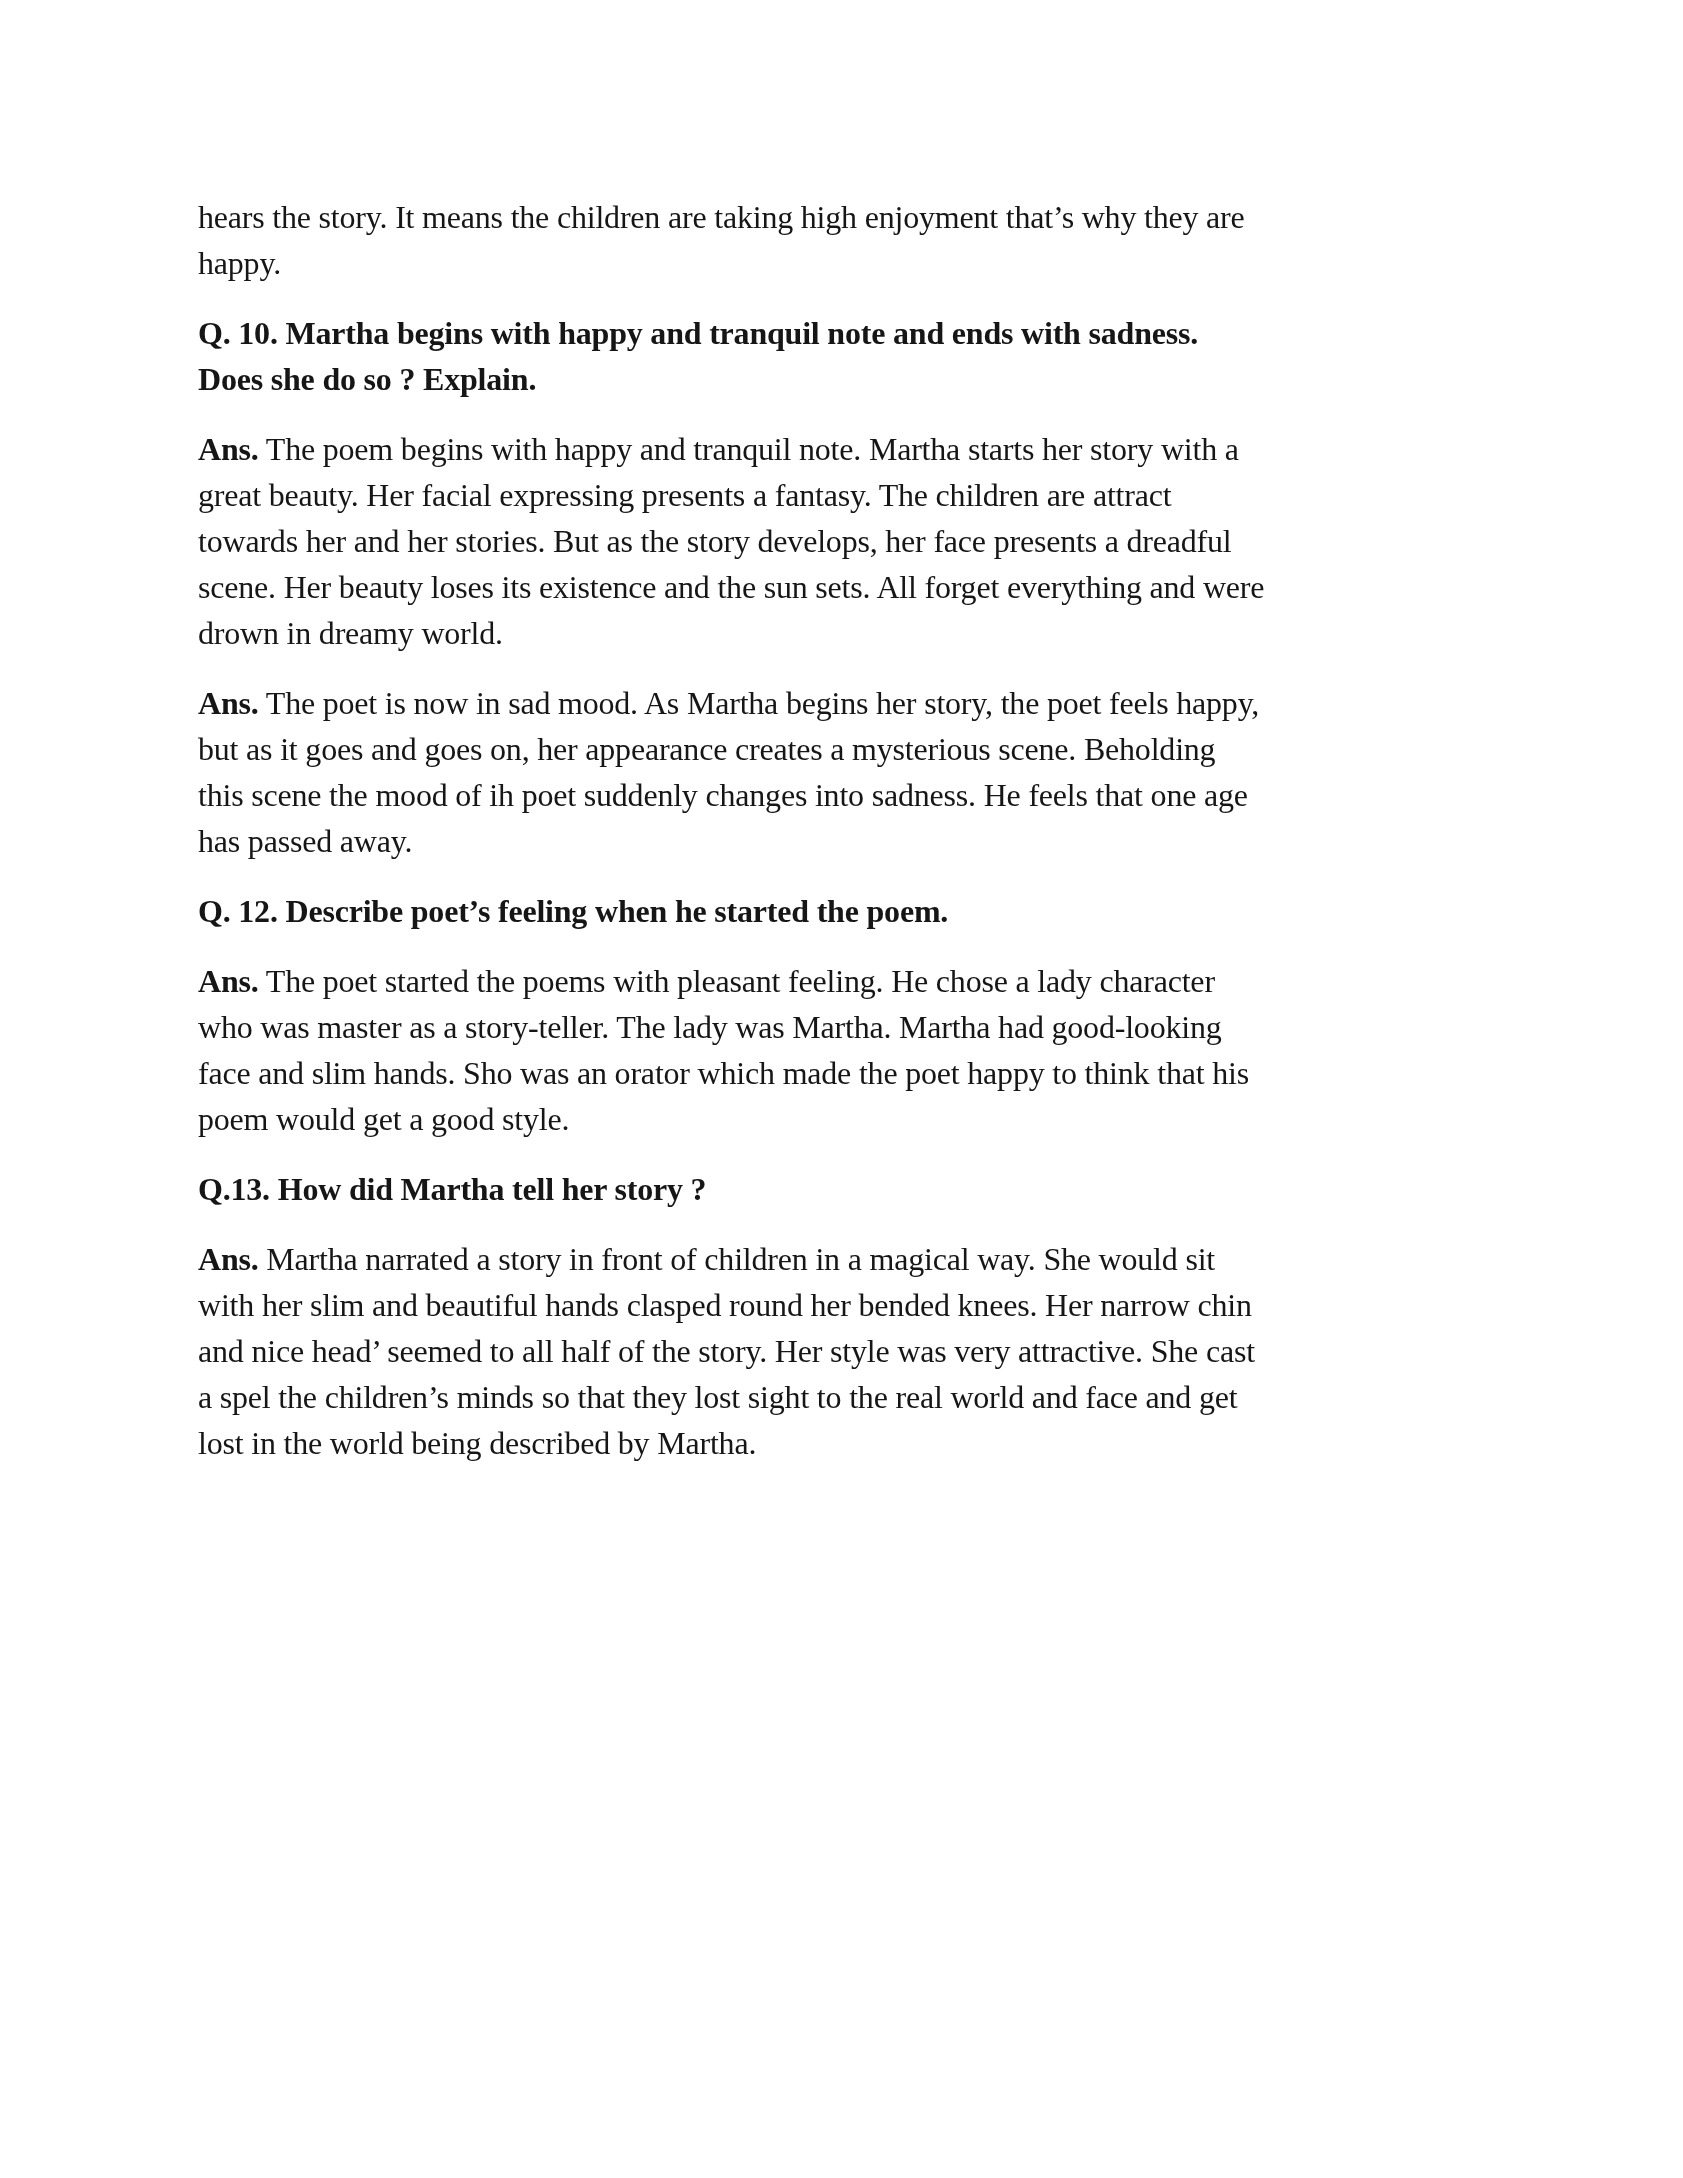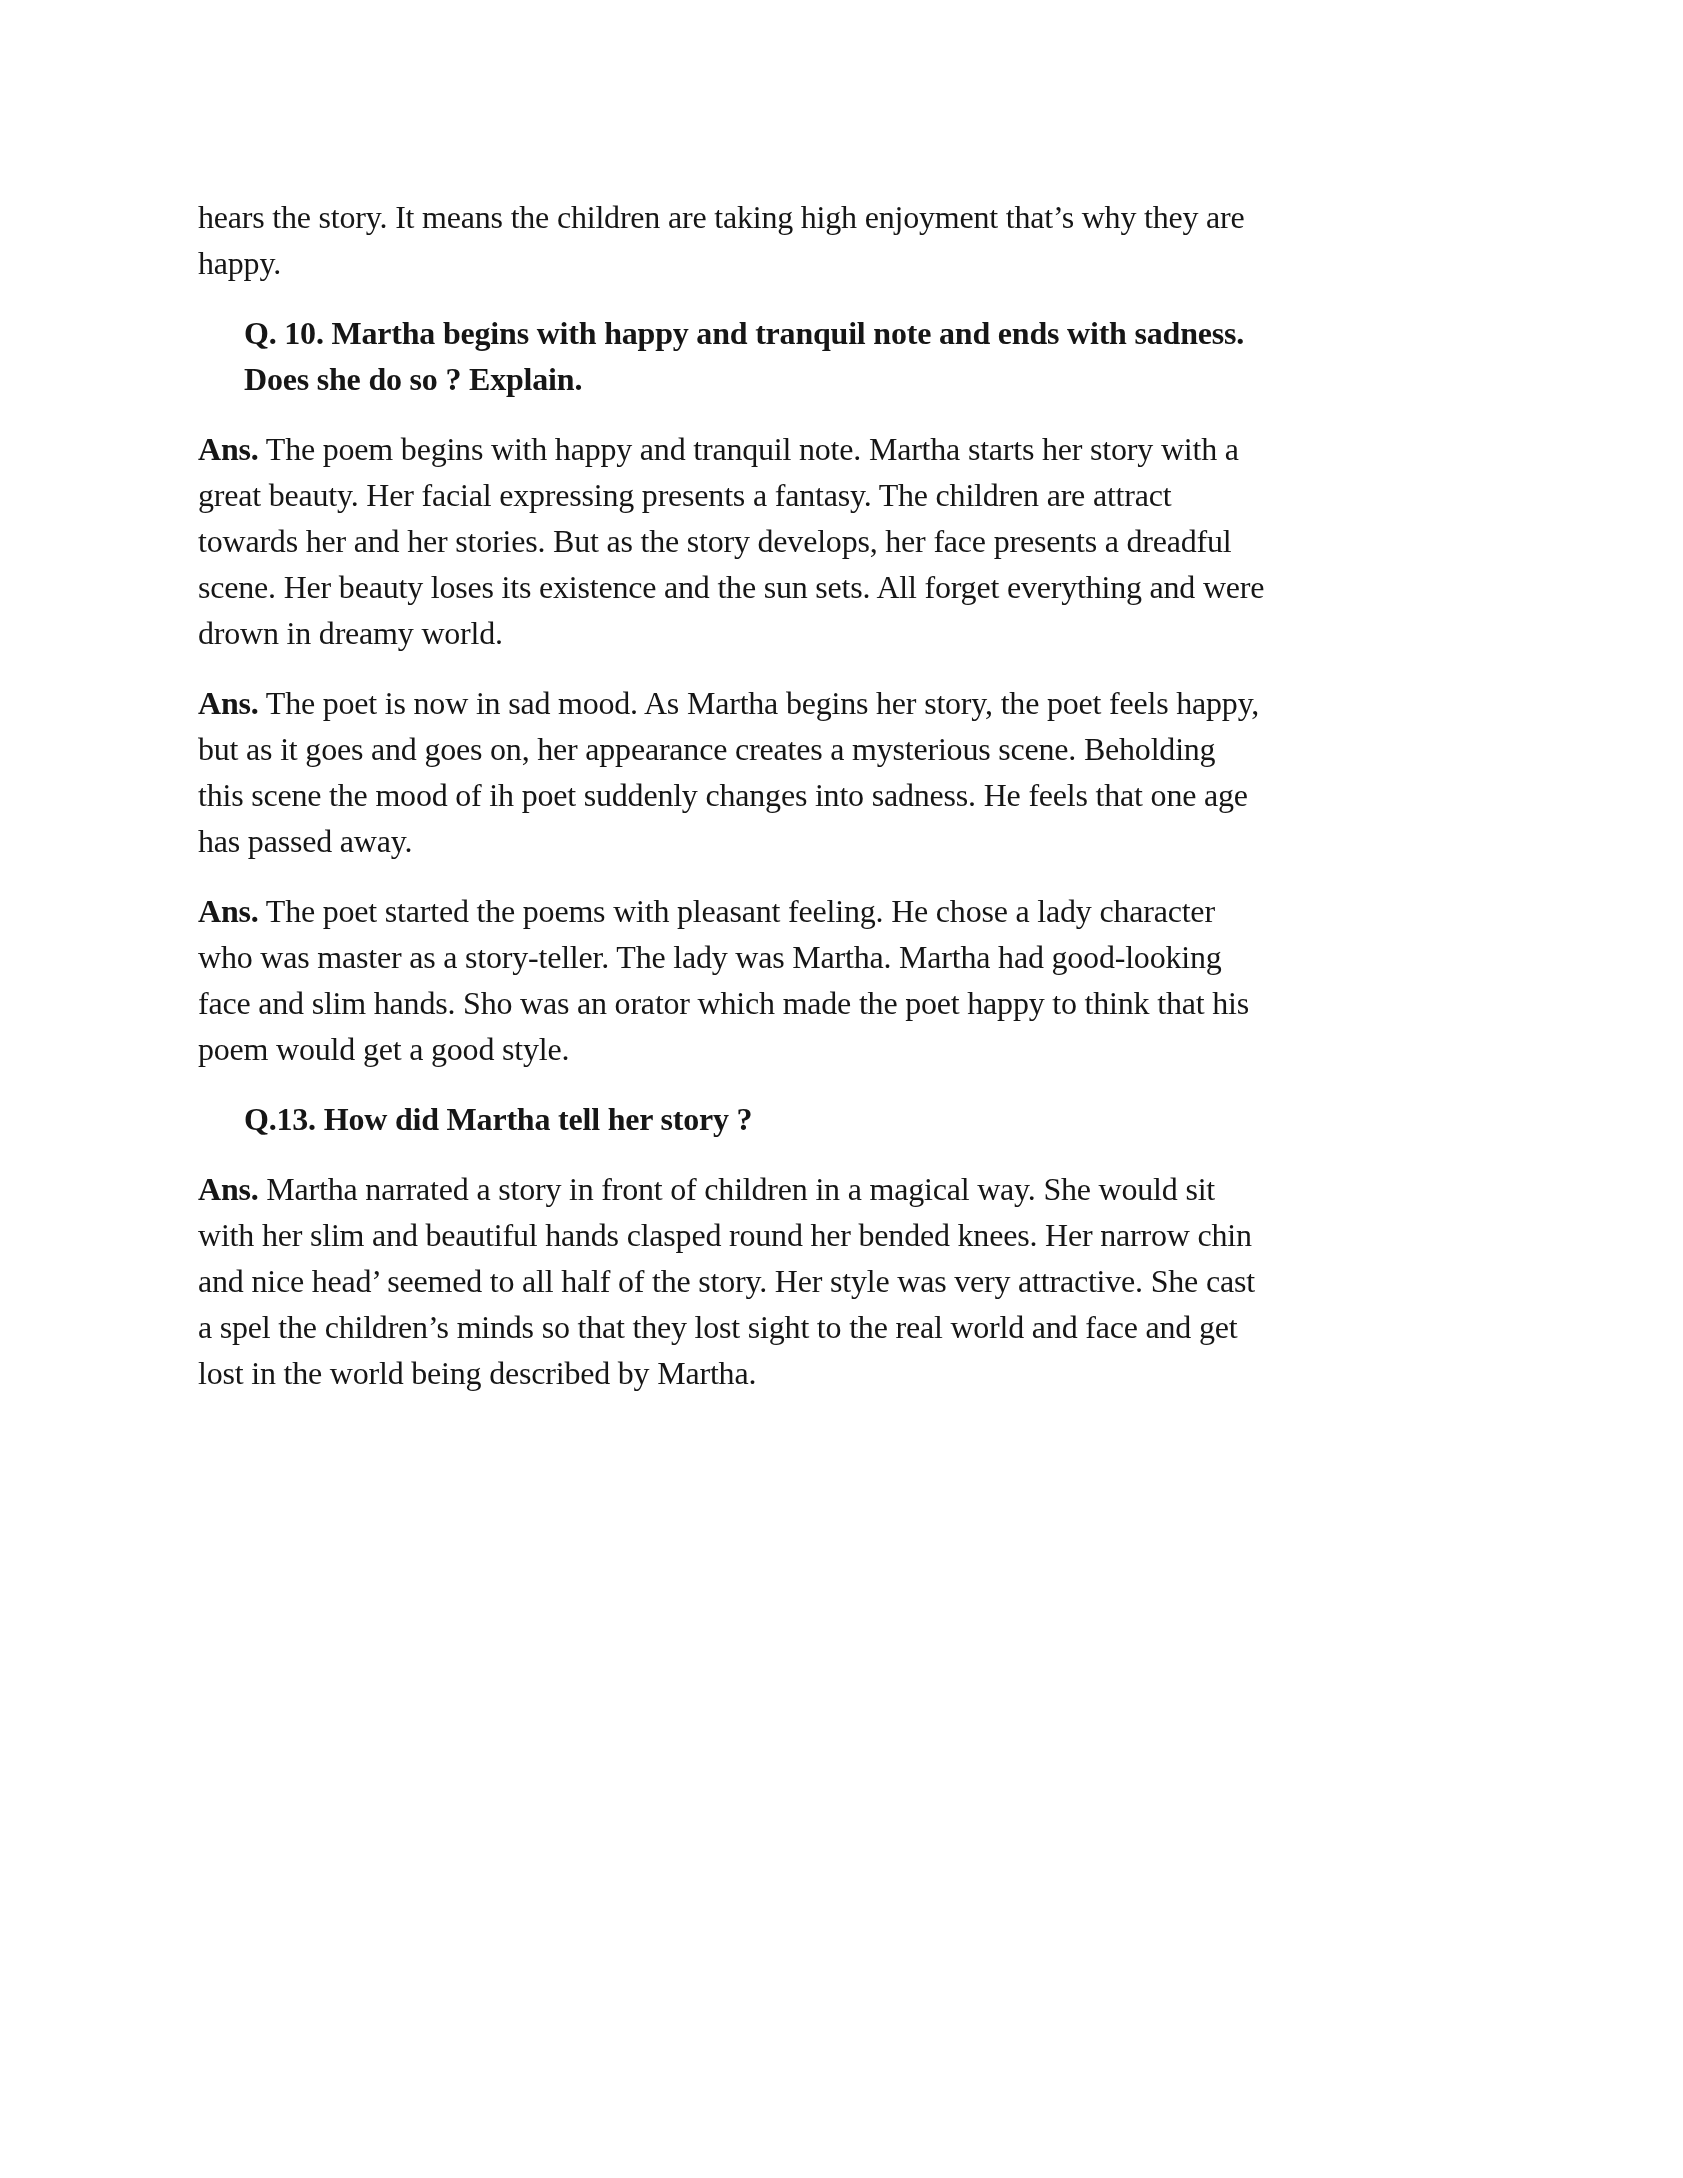--- a/index.html
+++ b/index.html
@@ -22,21 +22,20 @@
     font-size: 32px;
     line-height: 46px;
     letter-spacing: -0.2px;
   }
   .block {
     margin: 0 0 24px 0;
     white-space: pre;
   }
   .q {
     font-weight: bold;
-    margin-left: 46px;
   }
   .ans-label {
     font-weight: bold;
     text-align: right;
   }
 </style>
 </head>
 <body>
 
 <div class="page">
@@ -52,20 +51,21 @@
 towards her and her stories. But as the story develops, her face presents a dreadful
 scene. Her beauty loses its existence and the sun sets. All forget everything and were
 drown in dreamy world.</span></p>
 
 
   <p class="block ans"><b class="ans-label">Ans.</b><span> The poet is now in sad mood. As Martha begins her story, the poet feels happy,
 but as it goes and goes on, her appearance creates a mysterious scene. Beholding
 this scene the mood of ih poet suddenly changes into sadness. He feels that one age
 has passed away.</span></p>
 
+  <p class="block q"><span>Q. 12. Describe poet’s feeling when he started the poem.</span></p>
 
   <p class="block ans"><b class="ans-label">Ans.</b><span> The poet started the poems with pleasant feeling. He chose a lady character
 who was master as a story-teller. The lady was Martha. Martha had good-looking
 face and slim hands. Sho was an orator which made the poet happy to think that his
 poem would get a good style.</span></p>
 
   <p class="block q"><span>Q.13. How did Martha tell her story ?</span></p>
 
   <p class="block ans"><b class="ans-label">Ans.</b><span> Martha narrated a story in front of children in a magical way. She would sit
 with her slim and beautiful hands clasped round her bended knees. Her narrow chin

